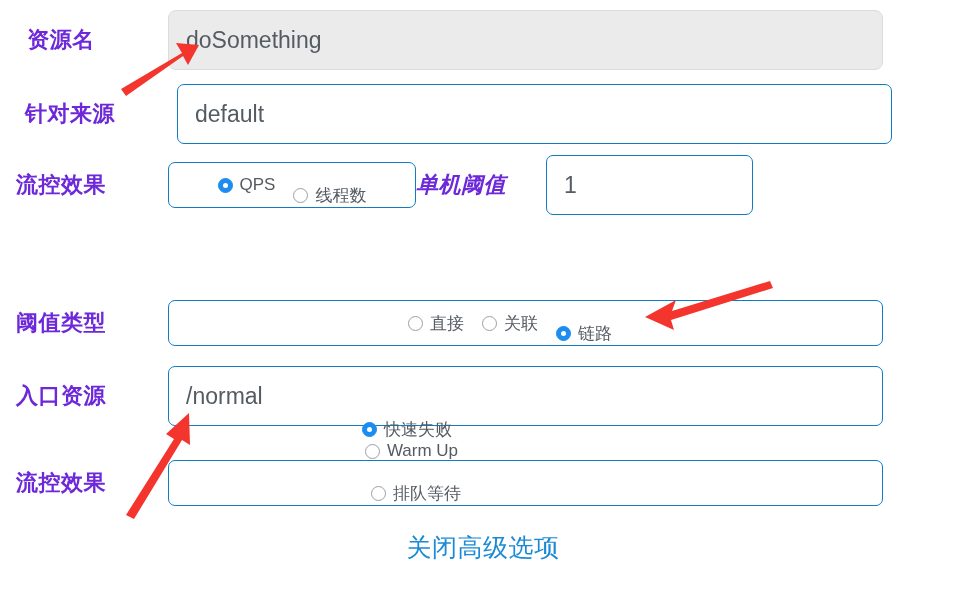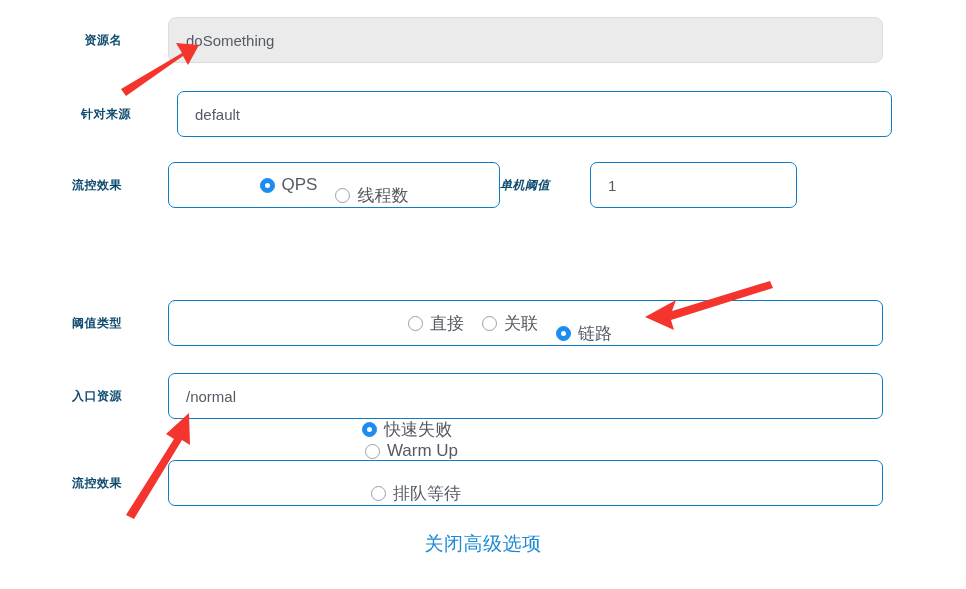--- a/index.html
+++ b/index.html
@@ -28,45 +28,45 @@
     position: absolute;
     left: 0;
     width: 966px;
     height: 46px;
     display: flex;
     align-items: center;
   }
 
   .label {
     width: 122px;
-    text-align: right;
-    font-size: 12px;
+    text-align: center;
+    font-size: 22px;
     font-weight: bold;
-    color: #0c4a6e;
+    color: #6d28d9;
     letter-spacing: 0.5px;
     line-height: 46px;
     flex: 0 0 auto;
     white-space: nowrap;
   }
 
   .field-wrap {
     margin-left: 46px;
     flex: 0 0 auto;
   }
 
   
   .input {
     box-sizing: border-box;
     width: 715px;
-    height: 46px;
+    height: 60px;
     border: 1px solid #0f7dc2;
     border-radius: 7px;
     background: #ffffff;
     color: #555b63;
-    font-size: 15px;
+    font-size: 23px;
     font-family: "Liberation Sans", sans-serif;
     padding: 0 17px;
     outline: none;
     display: flex;
     align-items: center;
   }
 
   .input.disabled {
     border: 1px solid #dcdcdc;
     background: #ebebeb;
@@ -85,21 +85,21 @@
     border: 1px solid #0f7dc2;
     border-radius: 7px;
     background: #ffffff;
     display: flex;
     align-items: center;
     justify-content: center;
   }
 
   .radio-box.wide { width: 715px; justify-content: flex-end; padding-right: 228px; flex-direction: column; }
   .radio-box.mode { width: 715px; justify-content: flex-end; padding-right: 270px; text-align: right; }
-  .radio-box.narrow { width: 332px; }
+  .radio-box.narrow { width: 248px; }
 
   .radio-item {
     display: inline-flex;
     align-items: center;
     margin: 0 9px;
     font-size: 17px;
     color: #555b63;
     white-space: nowrap;
     cursor: pointer;
   }
@@ -145,21 +145,21 @@
     cursor: pointer;
   }
 
   
   .adv-link {
     position: absolute;
     left: 0;
     top: 531px;
     width: 966px;
     text-align: center;
-    font-size: 19px;
+    font-size: 25px;
     color: #1b8ad4;
     cursor: pointer;
     text-decoration: none;
     letter-spacing: 0.5px;
   }
 
   
   .arrows {
     position: absolute;
     left: 0;

